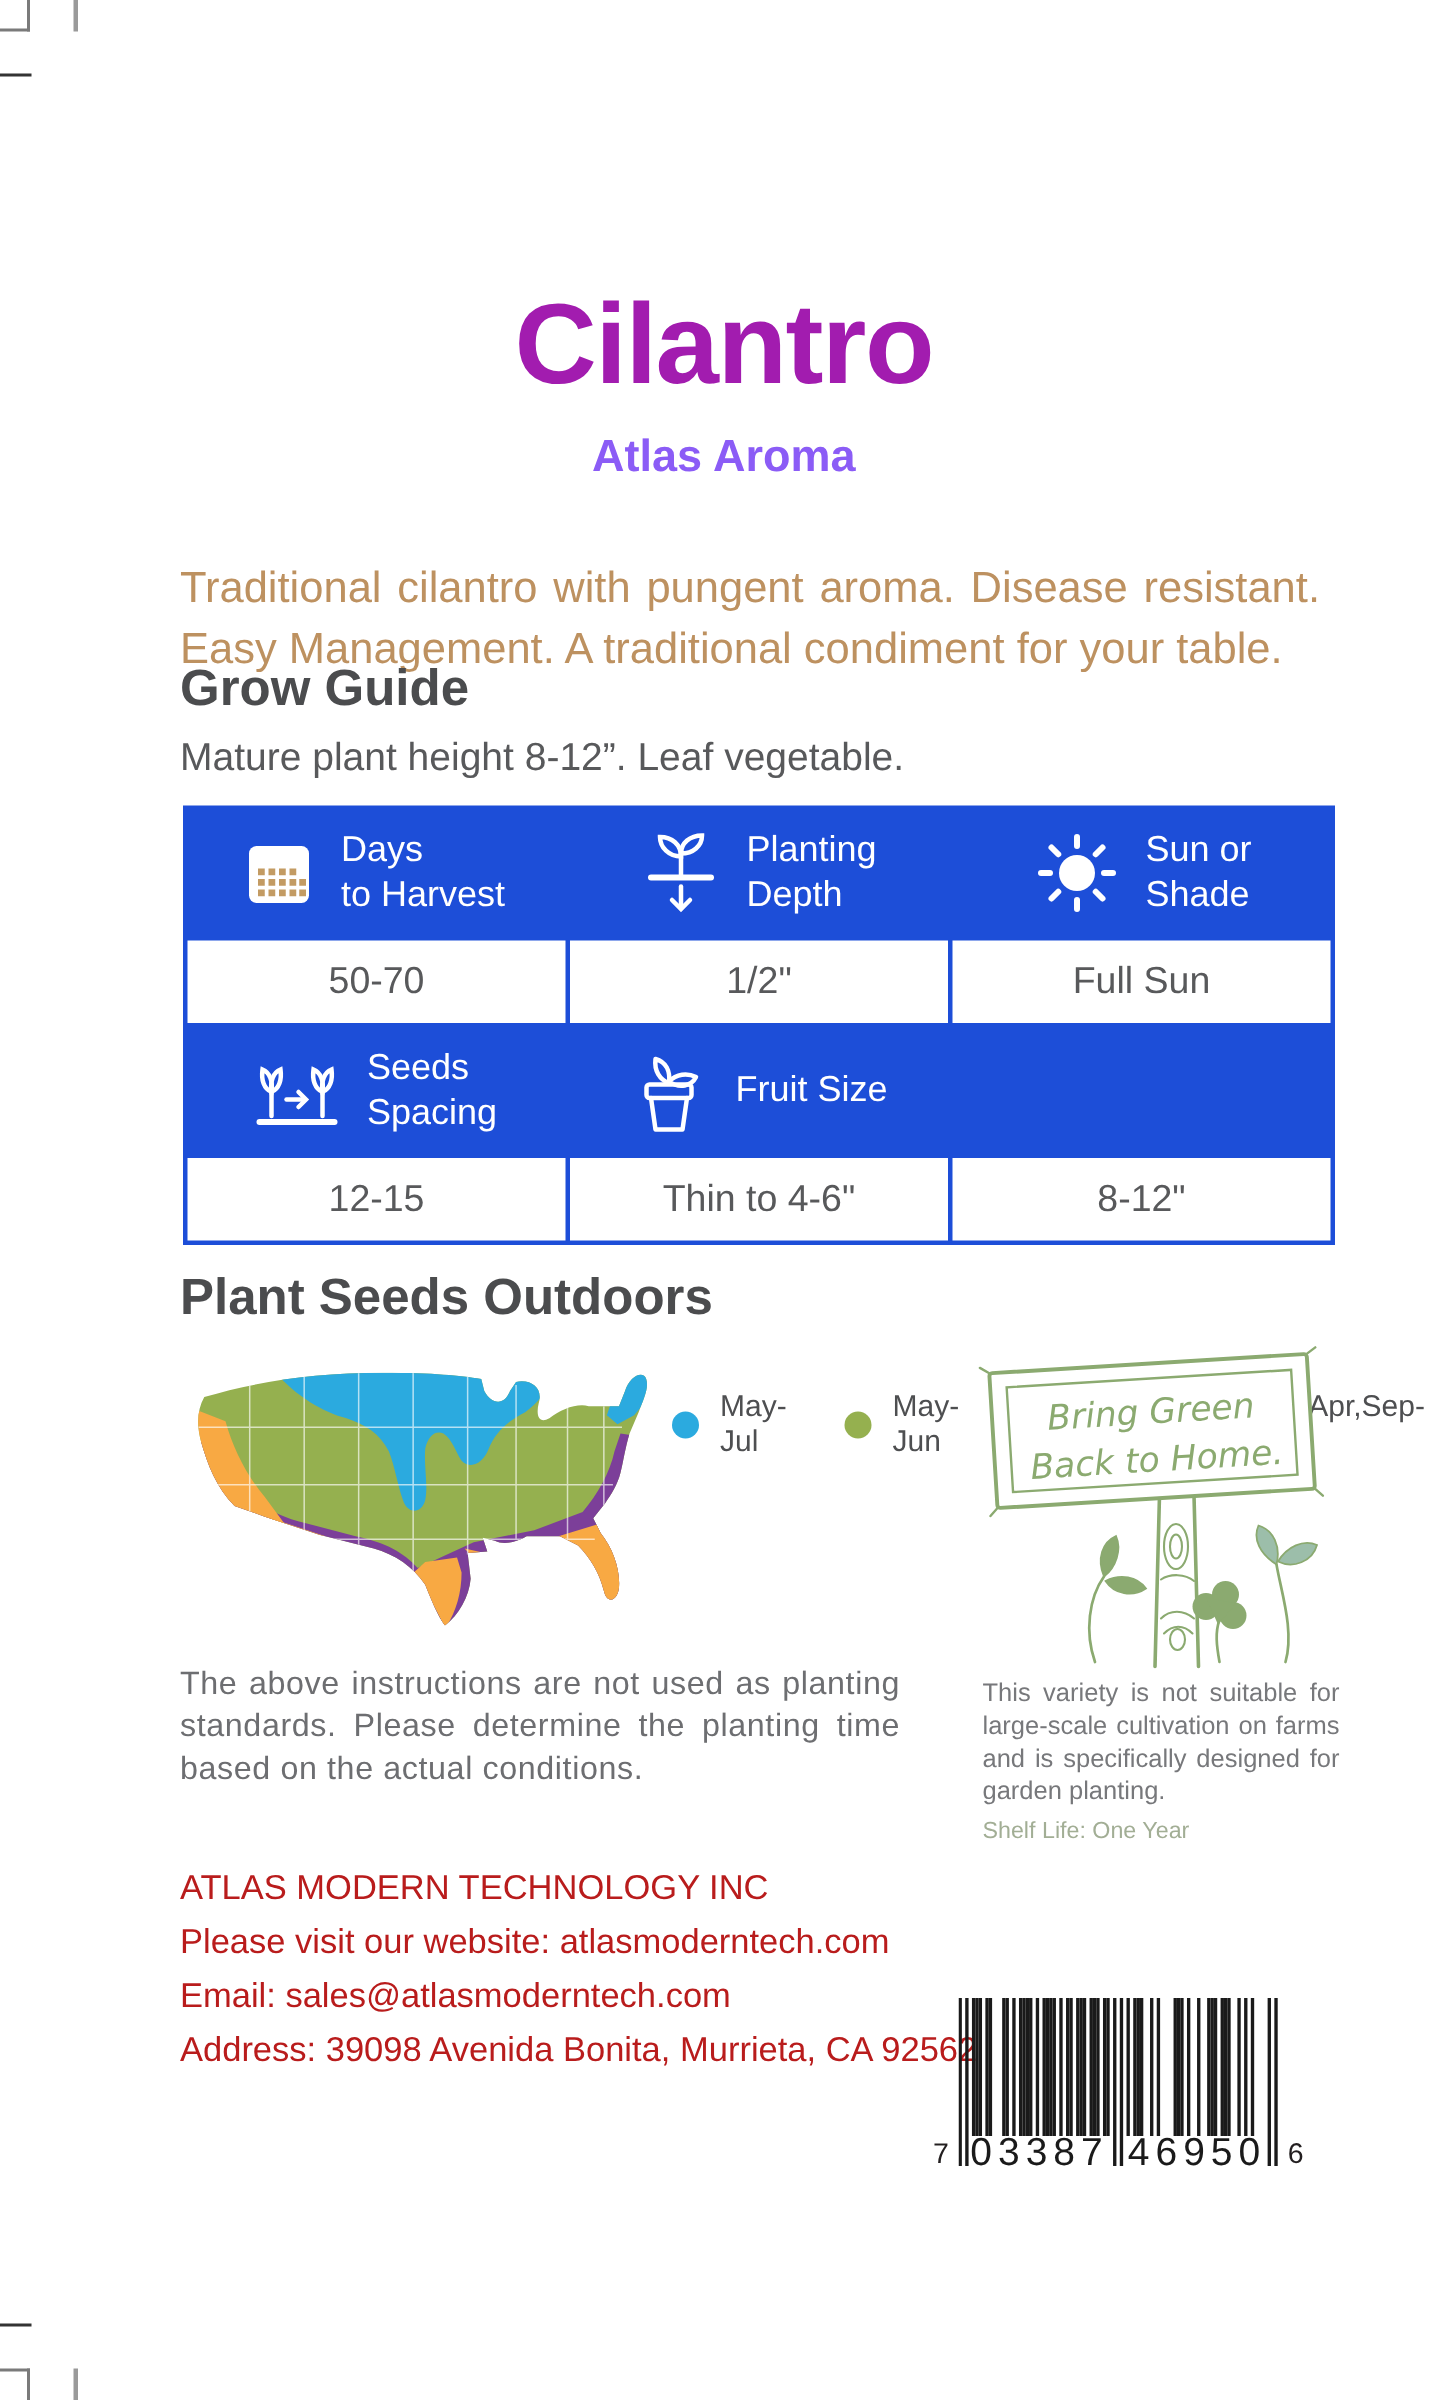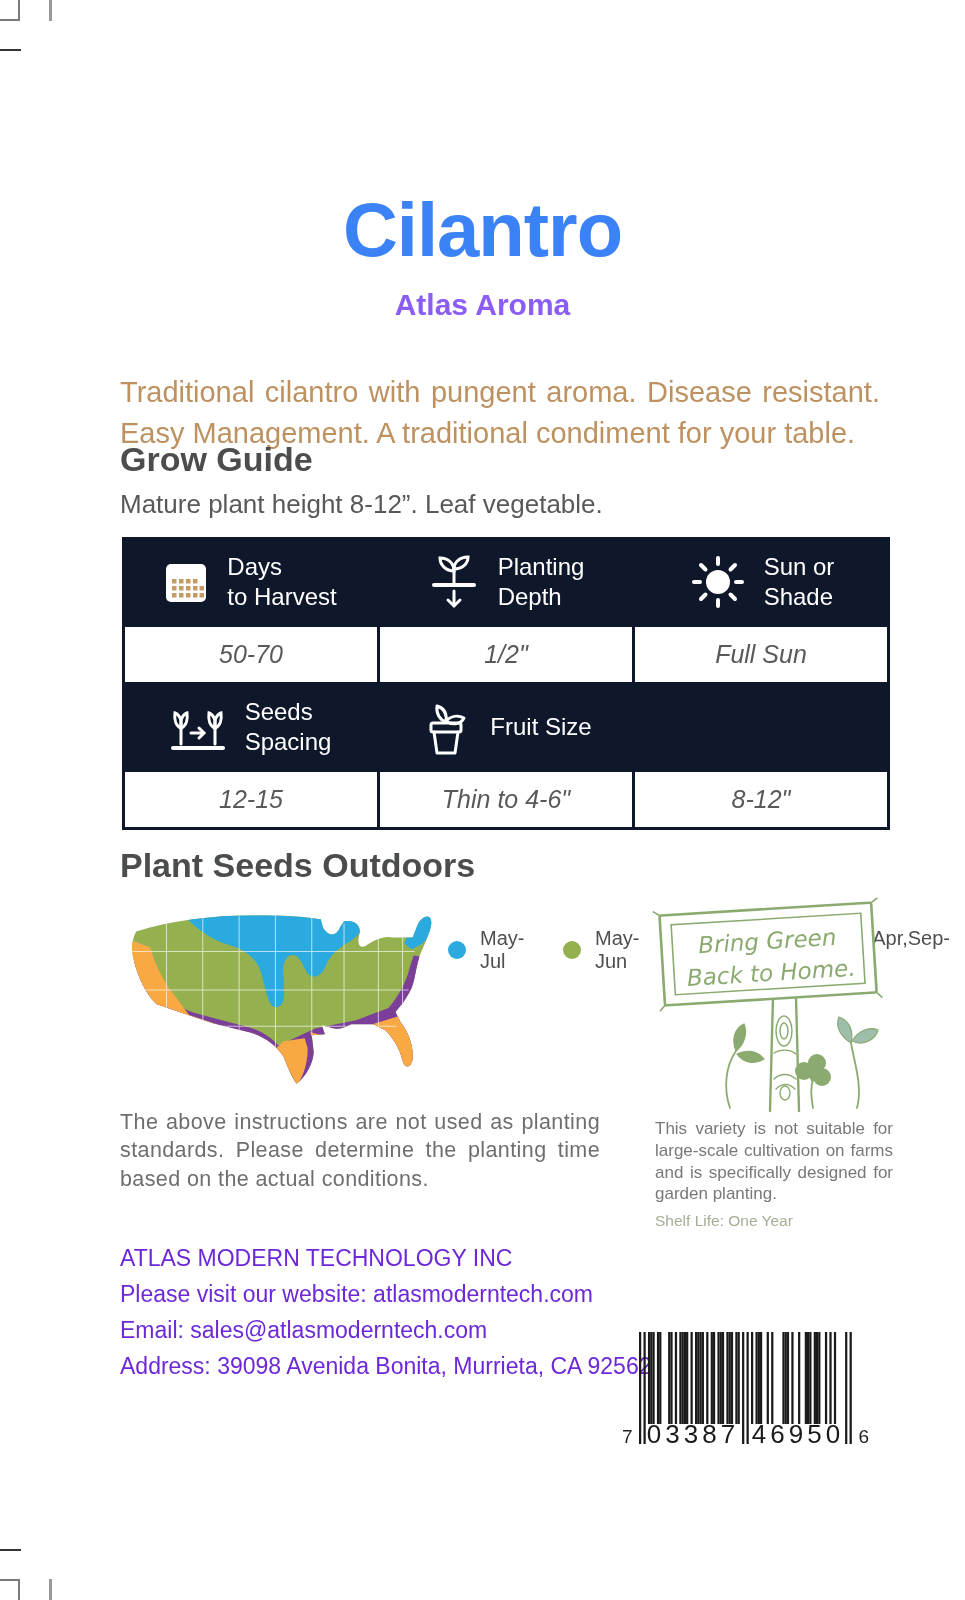--- a/index.html
+++ b/index.html
@@ -8,42 +8,42 @@
     font-family:"Liberation Sans",sans-serif;color:#58595b;
   }
   .abs{position:absolute;}
 
   
   .mark{position:absolute;background:#7a7a7a;}
 
   
   .title{
     left:0;top:192px;width:965px;text-align:center;
-    font-size:76px;font-weight:bold;color:#3b82f6;letter-spacing:-1px;line-height:1;
+    font-size:76px;font-weight:bold;color:#a21caf;letter-spacing:-1px;line-height:1;
   }
   .subtitle{
     left:0;top:288px;width:965px;text-align:center;
     font-size:30px;font-weight:bold;color:#8b5cf6;
   }
   .description{
     left:120px;top:344px;width:760px;
     font-size:29px;line-height:1.42;color:#bd9160;
     text-align:justify;
     margin-top:28px;
   }
 
   
   .h2{font-size:34px;font-weight:bold;color:#4b4c4e;}
   .grow-heading{left:120px;top:440px;}
   .grow-sub{left:120px;top:489px;font-size:26px;color:#58595b;}
 
-  .gg-table{left:122px;top:537px;width:768px;background:#0f172a;padding-bottom:3px;}
+  .gg-table{left:122px;top:537px;width:768px;background:#1d4ed8;padding-bottom:3px;}
   .gg-row{display:grid;grid-template-columns:1fr 1fr 1fr;}
   .gg-head{height:90px;}
-  .gg-vals{height:55px;column-gap:3px;padding:0 3px;font-style:italic;}
+  .gg-vals{height:55px;column-gap:3px;padding:0 3px;}
   .gg-hcell{display:flex;align-items:center;justify-content:center;gap:18px;}
   .gg-hlabel{color:#ffffff;font-size:24px;line-height:1.25;}
   .gg-vcell{background:#ffffff;display:flex;align-items:center;justify-content:center;
     font-size:25px;color:#58595b;}
   .gg-icon{flex:0 0 auto;display:block;}
 
   
   .ps-heading{left:120px;top:846px;}
   .map{left:114px;top:903px;}
   .legend{left:448px;top:940px;display:flex;flex-direction:row;gap:22px;}
@@ -52,21 +52,21 @@
   .legend-label{font-size:20px;color:#4e4f51;}
 
   .sign{left:652px;top:893px;}
   .sign-note{left:655px;top:1118px;width:238px;font-size:17px;line-height:1.28;
     color:#77787b;text-align:justify;}
   .shelf-life{left:655px;top:1212px;font-size:15.5px;color:#a2ae95;}
 
   .disclaimer{left:120px;top:1108px;width:480px;font-size:21.5px;line-height:1.32;
     color:#6d6e71;text-align:justify;letter-spacing:.4px;}
 
-  .company{left:120px;top:1240px;font-size:23px;line-height:36px;color:#6d28d9;}
+  .company{left:120px;top:1240px;font-size:23px;line-height:36px;color:#b91c1c;}
   .company .line{white-space:nowrap;}
 
   
   .barcode{left:622px;top:1332px;display:flex;align-items:flex-end;gap:6px;}
   .bc-outer{font-size:19px;color:#231f20;line-height:1;padding-bottom:2px;}
 </style>
 </head>
 <body>
 
 <div>

